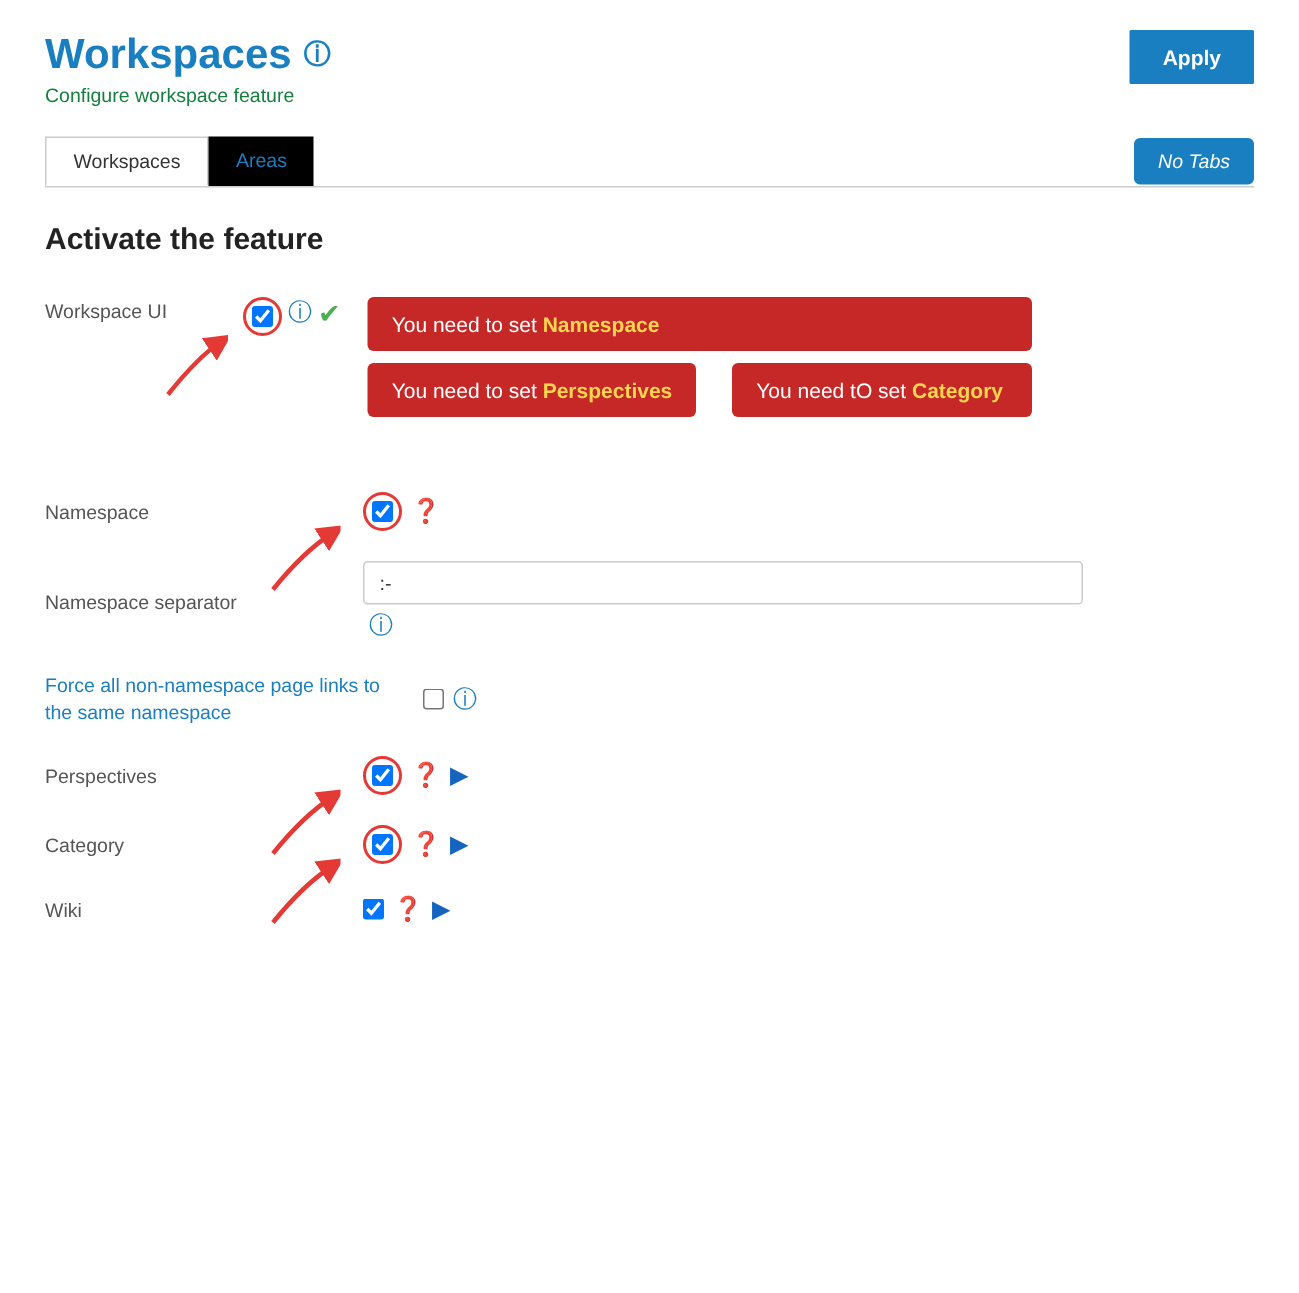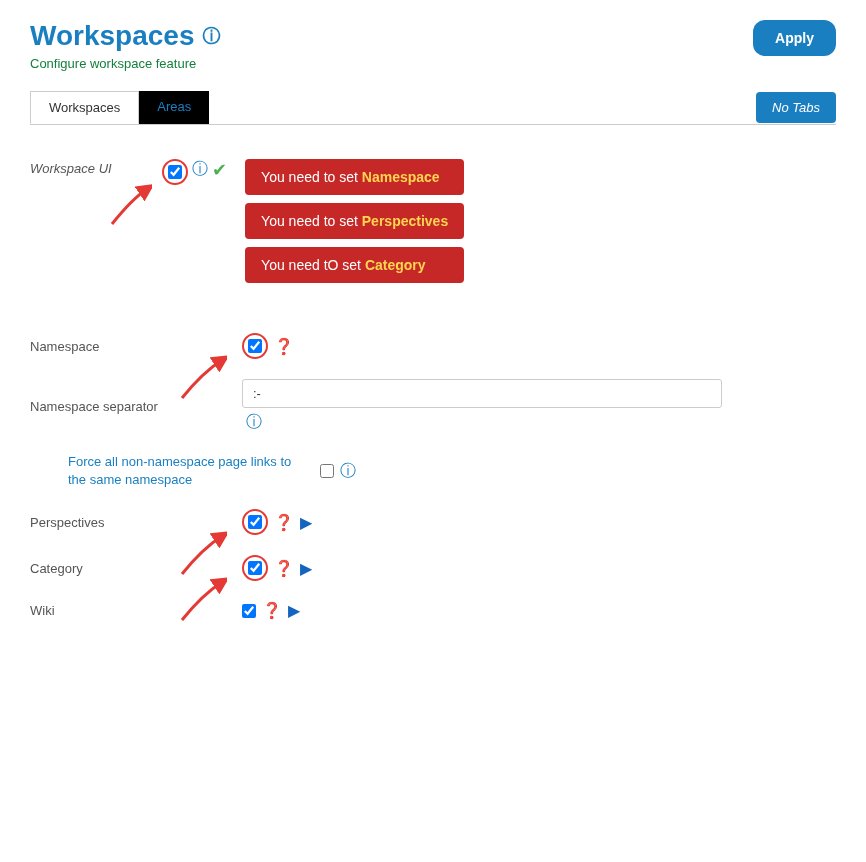--- a/index.html
+++ b/index.html
@@ -11,21 +11,21 @@
 
     .top-header { display: flex; justify-content: space-between; align-items: flex-start; margin-bottom: 20px; }
     .title-area {}
 
     .apply-btn {
       background: #1a7fc1;
       color: #fff;
       border: none;
       padding: 10px 22px;
       font-size: 14px;
-      border-radius: 12px;
+      border-radius: 1px;
       cursor: pointer;
       font-weight: bold;
     }
 
     .tabs-row { display: flex; justify-content: space-between; align-items: center; border-bottom: 1px solid #ccc; margin-bottom: 24px; }
     .tabs { display: flex; gap: 0; }
     .tab {
       padding: 8px 18px;
       border: 1px solid #ccc;
       border-bottom: none;
@@ -44,21 +44,21 @@
       border-radius: 4px;
       cursor: pointer;
       font-size: 13px;
       font-style: italic;
     }
 
     .section-title { font-size: 20px; font-weight: bold; color: #222; margin-bottom: 16px; }
 
     .feature-section { margin-bottom: 30px; }
     .feature-row { display: flex; align-items: flex-start; gap: 12px; padding: 10px 0; }
-    .feature-label { width: 120px; color: #555; font-size: 13px; padding-top: 2px; font-style: italic; }
+    .feature-label { width: 120px; color: #555; font-size: 13px; padding-top: 2px; }
     .checkbox-circled {
       width: 26px; height: 26px;
       border: 2px solid #e53935;
       border-radius: 50%;
       display: flex; align-items: center; justify-content: center;
       background: #fff;
       position: relative;
     }
     .checkbox-circled input[type=checkbox] {
       width: 14px; height: 14px;
@@ -73,21 +73,21 @@
     .alert-badges { display: flex; flex-direction: column; gap: 8px; margin-left: 10px; }
     .alert-badge {
       background: #c62828;
       color: #fff;
       padding: 10px 16px;
       border-radius: 4px;
       font-size: 14px;
       min-width: 200px;
     }
     .alert-badge .highlight { color: #ffd54f; font-weight: bold; }
-    .alert-badges-row { display: flex; gap: 8px; flex-direction: column; }
+    .alert-badges-row { display: flex; gap: 24px; }
 
     .deps-section { margin-top: 10px; }
     .dep-row { display: flex; align-items: center; gap: 12px; padding: 10px 0; border-top: 0; }
     .dep-label { width: 200px; color: #555; font-size: 13px; }
     .dep-label.link-style { color: #1a7fc1; cursor: pointer; }
 
     .text-input {
       border: 1px solid #ccc;
       padding: 6px 10px;
       border-radius: 3px;
@@ -114,20 +114,21 @@
 
 <div class="tabs-row">
   <div class="tabs">
     <div class="tab active">Workspaces</div>
     <div class="tab areas">Areas</div>
   </div>
   <button class="no-tabs-btn">No Tabs</button>
 </div>
 
 <div class="feature-section">
+  <div class="section-title">Activate the feature</div>
 
   <div class="feature-row">
     <div class="feature-label">Workspace UI</div>
 
     <div style="display:flex; align-items:flex-start; gap:8px;">
 
       <div style="position:relative; display:flex; align-items:flex-start; gap:4px;">
         <div class="checkbox-circled">
           <input type="checkbox" checked="" style="">
         </div>
@@ -184,21 +185,21 @@
 
   <div class="dep-row">
     <div class="dep-label">Namespace separator</div>
     <div style="display:flex; flex-direction:column; gap:4px;">
       <input type="text" class="text-input" value=":-" style="">
       <span class="info-icon" style="margin-left:4px;">ⓘ</span>
     </div>
   </div>
 
   <div class="dep-row">
-    <div class="dep-label link-style" style="width:240px; line-height:1.4;margin-left:38px;">Force all non-namespace page links to the same namespace</div>
+    <div class="dep-label link-style" style="width:240px; line-height:1.4;">Force all non-namespace page links to the same namespace</div>
     <div style="display:flex; align-items:center; gap:6px;">
       <input type="checkbox" class="checkbox-plain" style="">
       <span class="info-icon">ⓘ</span>
     </div>
   </div>
 
   <div class="dep-row">
     <div class="dep-label">Perspectives</div>
     <div style="position:relative; display:flex; align-items:center; gap:6px;">
       <div class="checkbox-circled">

